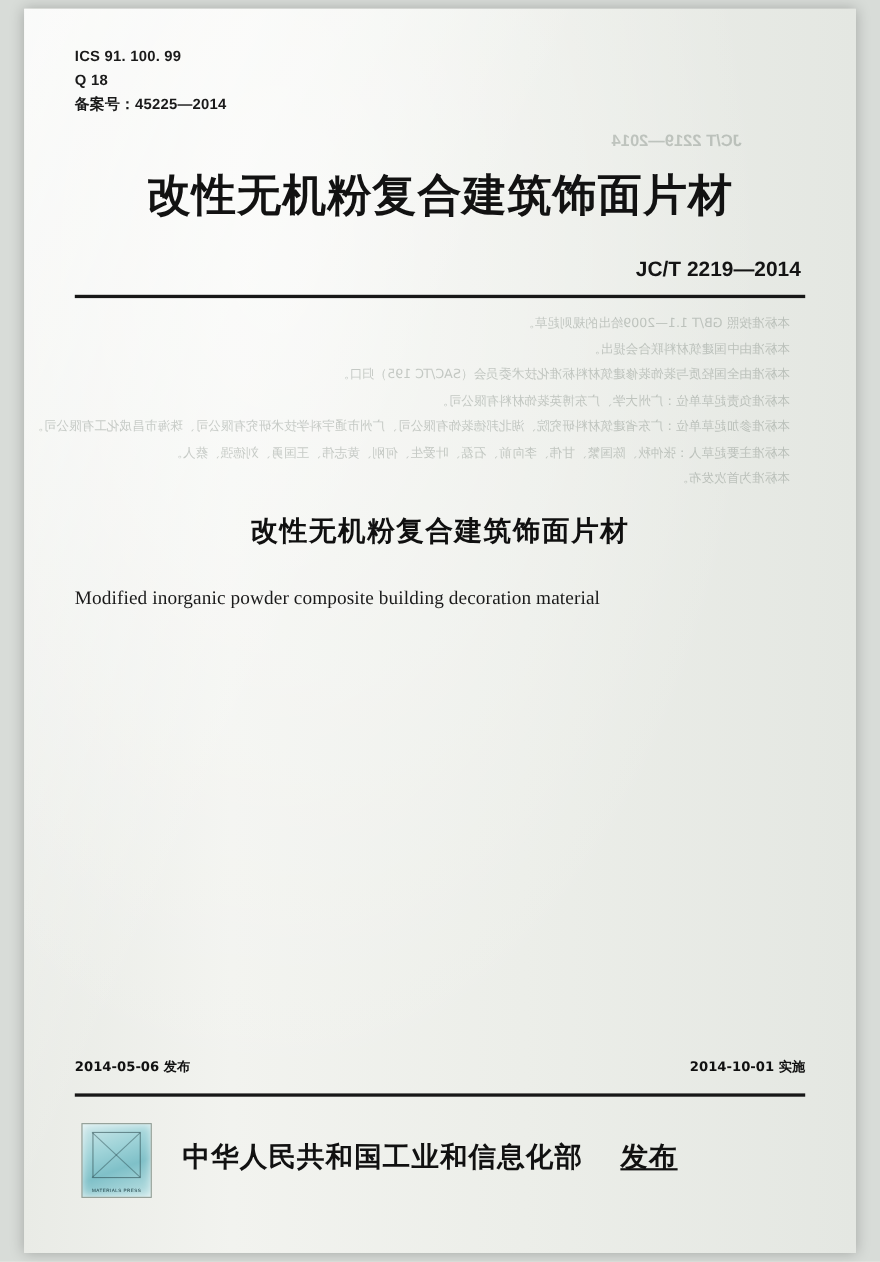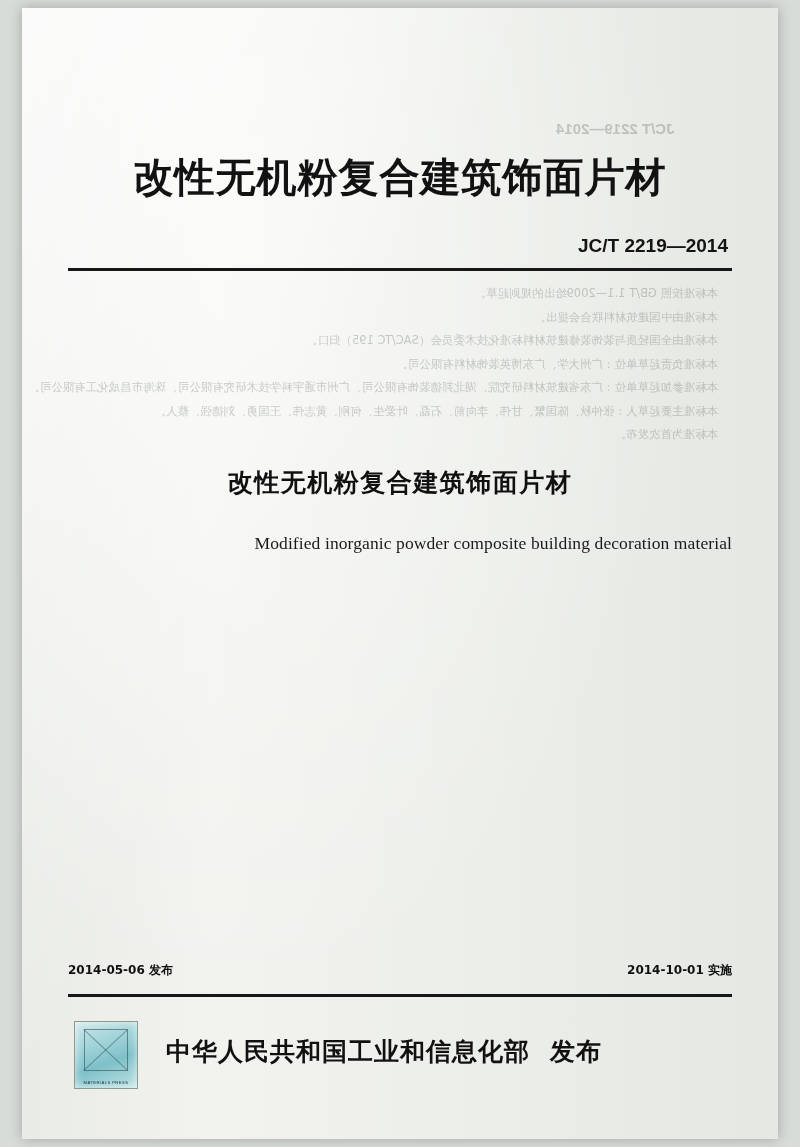--- a/index.html
+++ b/index.html
@@ -138,21 +138,21 @@
     font-weight: bold;
     color: #101010;
     letter-spacing: 1.5px;
     font-family: "DejaVu Sans", "Liberation Sans", sans-serif;
   }
   .subject-en {
     position: absolute;
     left: 0;
     top: 497px;
     width: 664px;
-    text-align: right;
+    text-align: left;
     font-size: 17.5px;
     color: #1a1a1a;
     font-family: "Liberation Serif", serif;
     letter-spacing: 0.1px;
   }
 
   
   .faint-mark {
     position: absolute;
     left: 368px;
@@ -256,30 +256,36 @@
     left: 98px;
     top: 14px;
     font-size: 25px;
     font-weight: bold;
     color: #111;
     letter-spacing: 1px;
     font-family: "DejaVu Sans", "Liberation Sans", sans-serif;
     white-space: nowrap;
   }
   .publisher-text .issue {
-    margin-left: 20px;
+    margin-left: 34px;
+    text-decoration: underline;
   }
 </style>
 </head>
 <body>
 
 <div class="page">
   <div class="inner">
 
     <div class="header-row">
+      <div class="ics-block">
+        <div>ICS 91. 100. 99</div>
+        <div>Q 18</div>
+        <div>备案号：45225—2014</div>
+      </div>
     </div>
 
     <div class="main-title">改性无机粉复合建筑饰面片材</div>
 
     <div class="std-no">JC/T  2219—2014</div>
 
     <div class="rule-top"></div>
 
     <div class="ghost-jc">JC/T  2219—2014</div>
 

